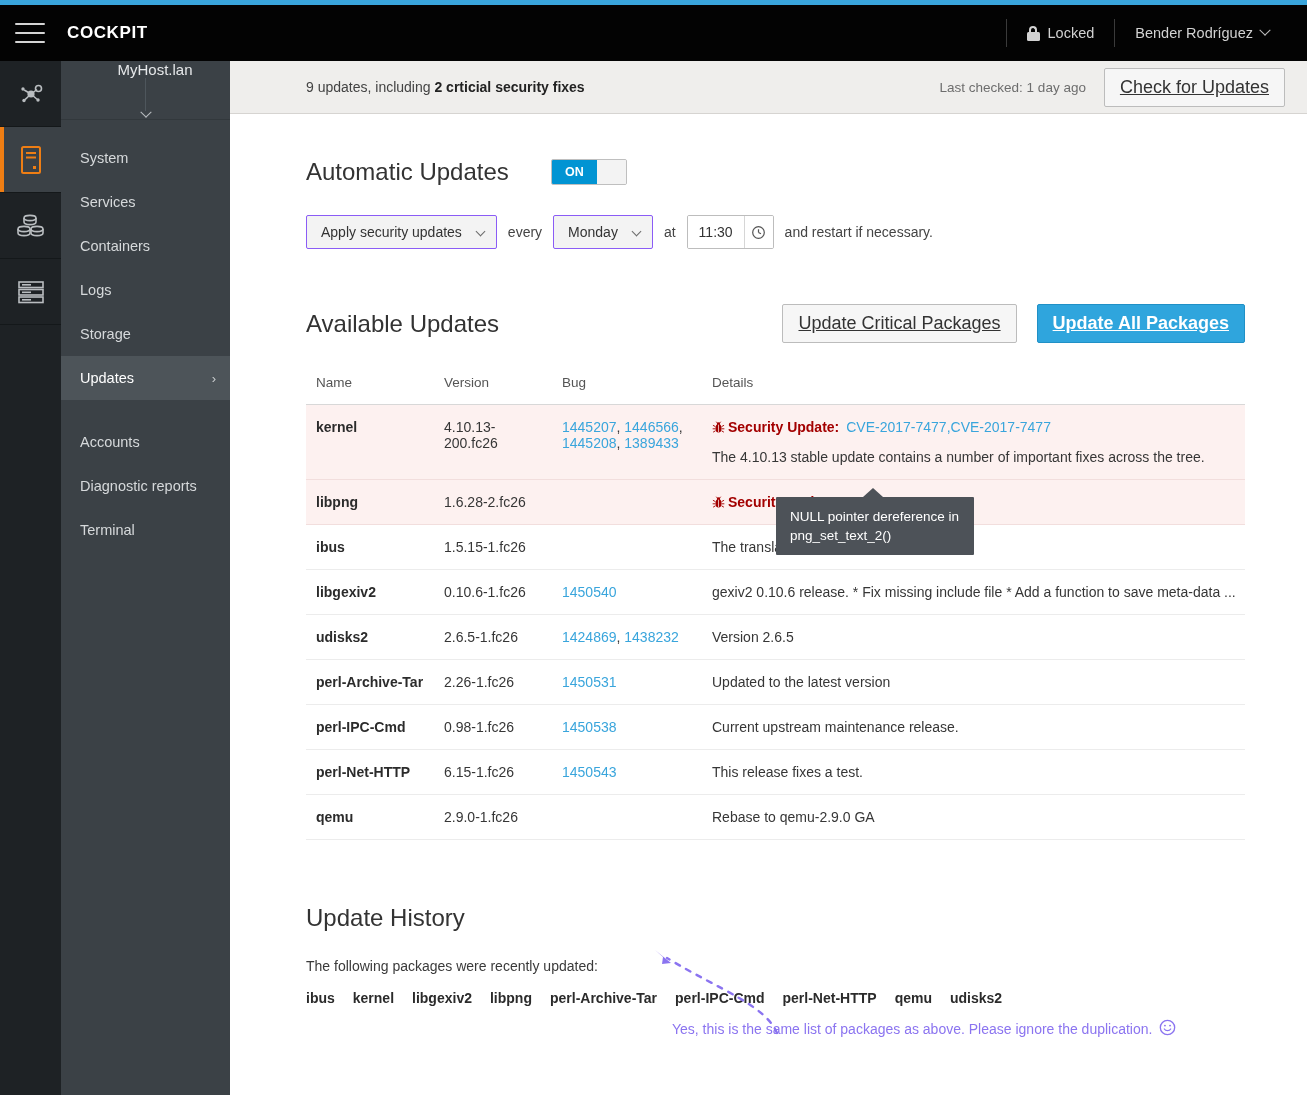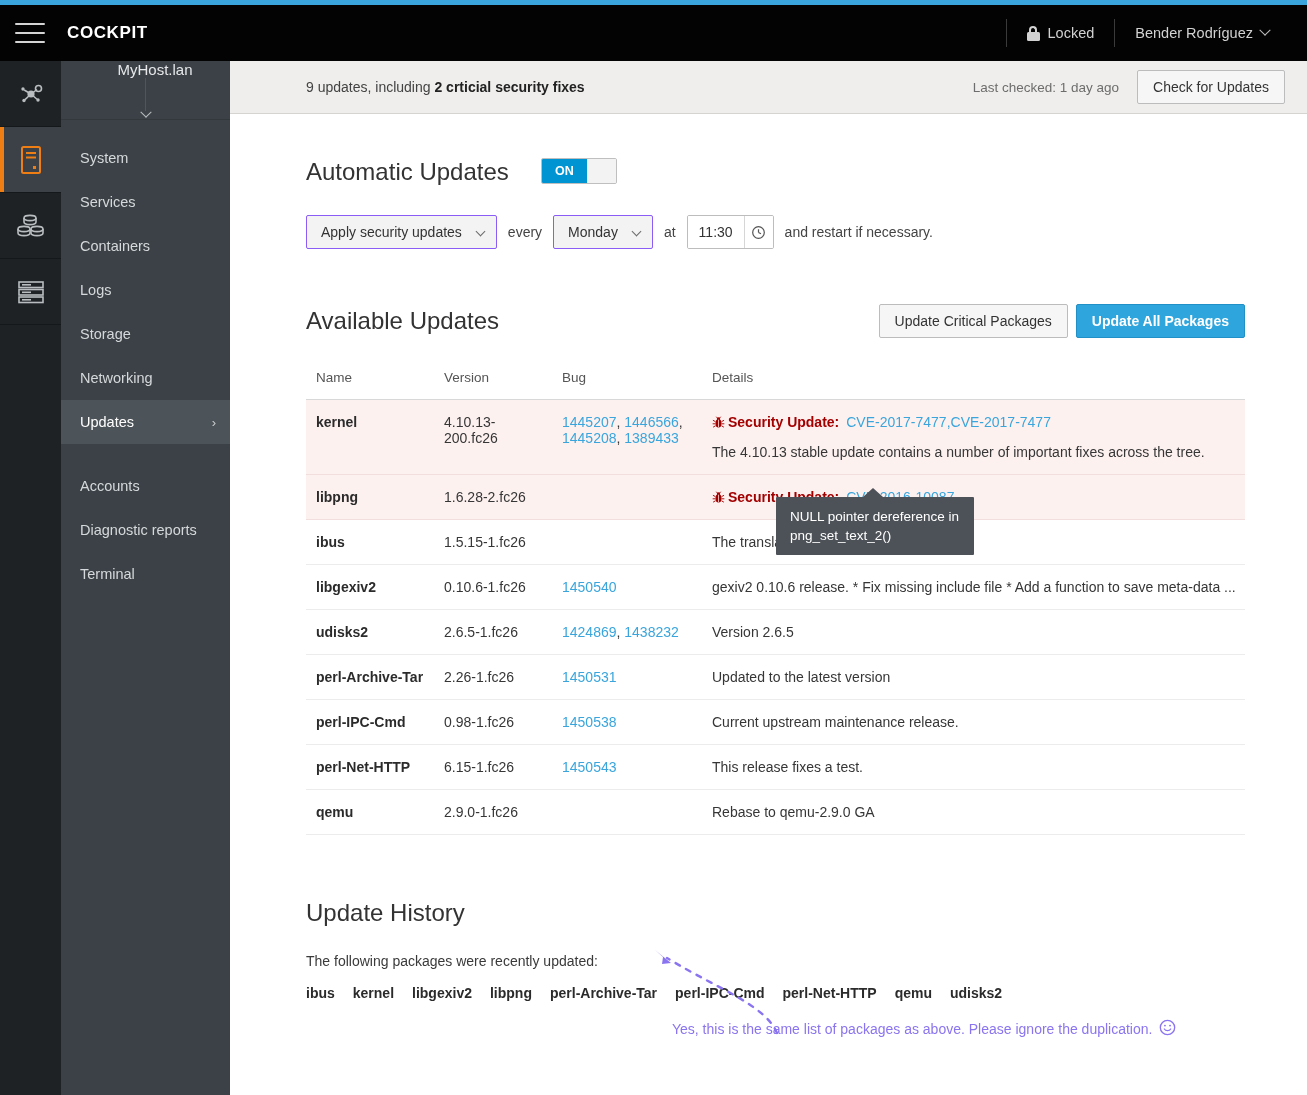--- a/index.html
+++ b/index.html
@@ -130,37 +130,37 @@
     border-bottom: 1px solid #d6d4d1;
     display: flex; align-items: center;
     padding: 0 22px 0 76px;
   }
   .notif-text { font-size: 14px; color: #434343; }
   .notif-text b { font-weight: bold; color: #222; }
   .notif-right { margin-left: auto; display: flex; align-items: center; gap: 18px; }
   .notif-last { font-size: 13.5px; color: #6d6d6d; }
   .btn {
     font-family: "Liberation Sans", sans-serif;
-    font-size: 14px; padding: 8px 15px;
+    font-size: 18px; padding: 8px 15px;
     border: 1px solid #bcbcbc; background: #f6f6f6; color: #333;
-    border-radius: 2px; cursor: pointer; white-space: nowrap;
+    border-radius: 2px; cursor: pointer; white-space: nowrap; text-decoration: underline;
   }
   .btn-primary {
     background: #2fa5dd; border-color: #2090c6; color: #fff; font-weight: bold;
   }
 
   .content { padding: 44px 62px 0 76px; }
 
   h2.sect {
     font-size: 24px; font-weight: normal; color: #333;
     margin: 0; display: inline-block; vertical-align: middle;
   }
 
   
-  .au-row { display: flex; gap: 32px; }
+  .au-row { display: flex; align-items: center; gap: 42px; }
   .toggle {
     display: inline-flex; width: 76px; height: 26px;
     border: 1px solid #bfbfbf; border-radius: 2px; overflow: hidden;
     cursor: pointer; background: #f3f3f3;
   }
   .toggle .on {
     width: 45px; background: #0194d3; color: #fff;
     font-size: 12.5px; font-weight: bold;
     display: flex; align-items: center; justify-content: center;
   }
@@ -192,21 +192,21 @@
   }
   .timefield .clock {
     width: 29px; border-left: 1px solid #d6d6d6; background: #fff;
     display: flex; align-items: center; justify-content: center;
   }
 
   
   .sect-head {
     margin-top: 55px; display: flex; align-items: center;
   }
-  .sect-head .btns { margin-left: auto; display: flex; gap: 8px; }
+  .sect-head .btns { margin-left: auto; display: flex; gap: 20px; }
 
   table.updates {
     width: 100%; border-collapse: collapse; margin-top: 26px;
     table-layout: fixed;
   }
   table.updates th {
     text-align: left; font-weight: normal; font-size: 13.5px; color: #555;
     padding: 6px 8px 14px 10px;
     border-bottom: 1px solid #d8d8d8;
   }
@@ -359,23 +359,20 @@
       <span>Services</span>
     </div>
     <div class="nav-item">
       <span>Containers</span>
     </div>
     <div class="nav-item">
       <span>Logs</span>
     </div>
     <div class="nav-item">
       <span>Storage</span>
-    </div>
-    <div class="nav-item">
-      <span>Networking</span>
     </div>
     <div class="nav-item active">
       <span>Updates</span>
       <span class="chev">›</span>
     </div>
     <div class="nav-gap"></div>
     <div class="nav-item">
       <span>Accounts</span>
     </div>
     <div class="nav-item">

